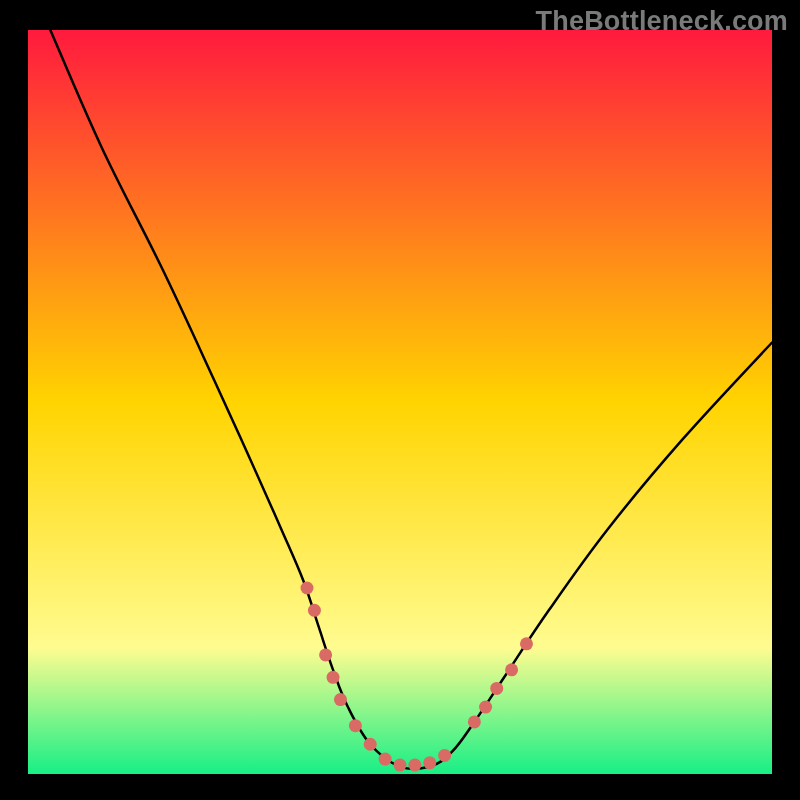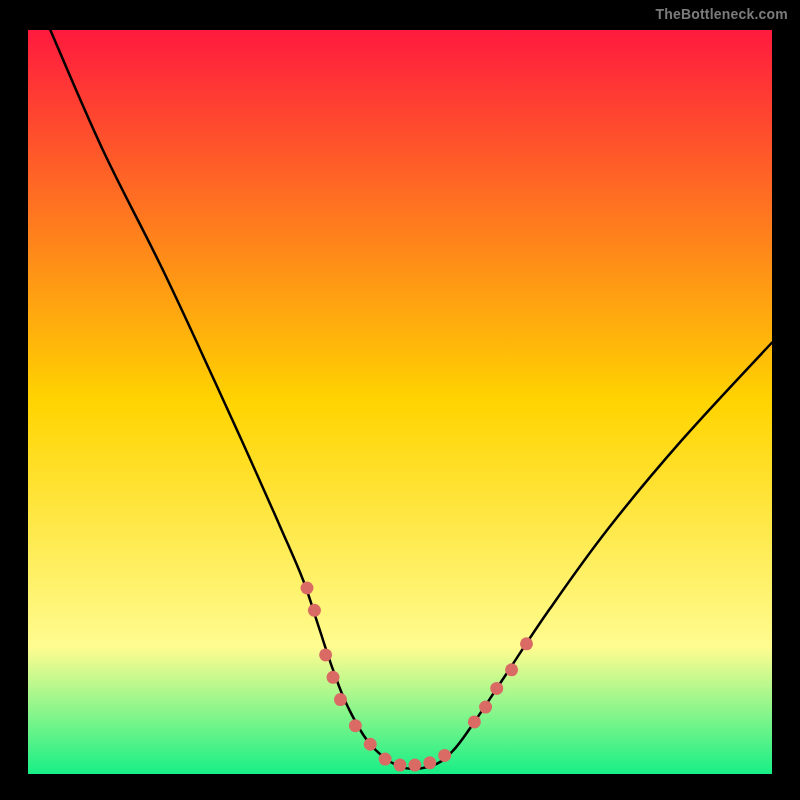--- a/index.html
+++ b/index.html
@@ -13,21 +13,21 @@
   #chart-container {
     position: relative;
     width: 800px;
     height: 800px;
   }
   #watermark {
     position: absolute;
     top: 6px;
     right: 12px;
     font-family: Arial, Helvetica, sans-serif;
-    font-size: 14px;
+    font-size: 27px;
     font-weight: bold;
     color: #7a7a7a;
     letter-spacing: 0.2px;
     z-index: 5;
   }
   svg { display: block; }
 </style>
 </head>
 <body>
 

